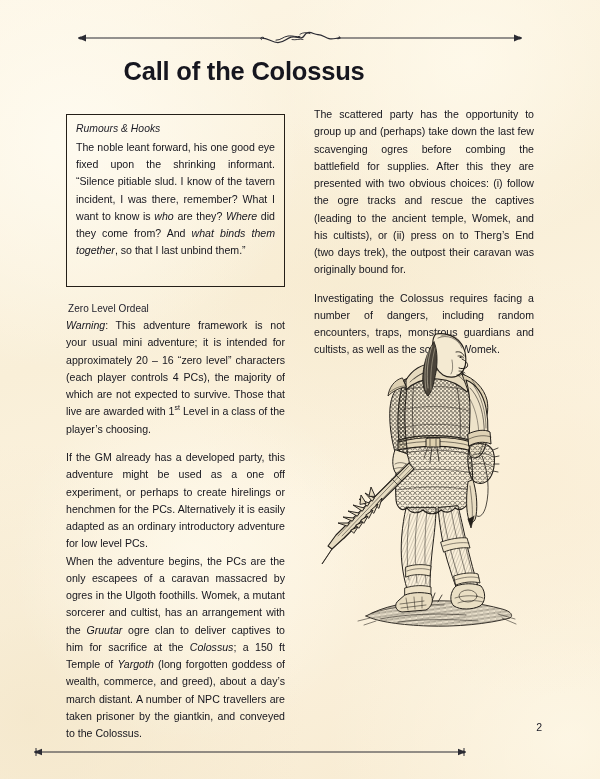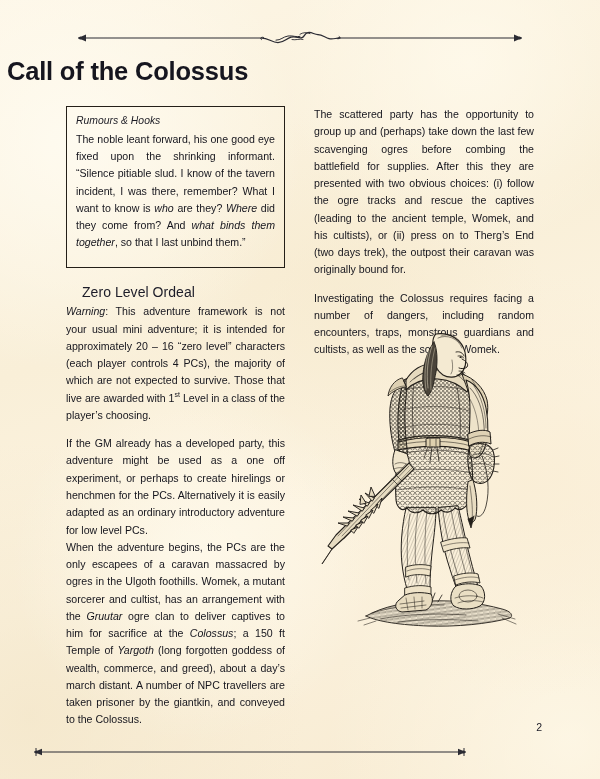--- a/index.html
+++ b/index.html
@@ -41,22 +41,23 @@
   }
   .rule-wrap svg { display: block; }
 
   #rule-top { top: 28px; }
   #rule-bottom { top: 742px; }
 
   
   #title {
     position: absolute;
     top: 57px;
-    left: 7px;
+    left: 0;
     width: 488px;
+    text-align: center;
     font-size: 25.5px;
     font-weight: bold;
     letter-spacing: -0.2px;
     color: #16161f;
     font-family: "Liberation Sans", sans-serif;
   }
 
   
   #col-left {
     position: absolute;
@@ -67,24 +68,25 @@
   #col-right {
     position: absolute;
     left: 314px;
     top: 106px;
     width: 220px;
   }
 
   
   #rumours-box {
     border: 1.6px solid #241f18;
-    padding: 7px 9px 16px 9px;
+    padding: 7px 9px 27px 9px;
     box-sizing: border-box;
     width: 219px;
     background: transparent;
+    margin-top: 8px;
   }
   .box-caption {
     font-style: italic;
     font-size: 10.4px;
     color: #1b1b24;
     margin: 0 0 3px 0;
     line-height: 1.35;
   }
   .quote-text {
     margin: 0;
@@ -92,24 +94,24 @@
     line-height: 1.62;
     color: #15151d;
     text-align: justify;
     text-justify: inter-word;
     hyphens: none;
   }
   .quote-text i { font-style: italic; }
 
   
   h2.sec-head {
-    font-size: 14px;
+    font-size: 10px;
     font-weight: normal;
     color: #1c1c28;
-    margin: 15px 0 2px 16px;
+    margin: 15px 0 2px 2px;
     line-height: 1.3;
     letter-spacing: 0.05px;
   }
 
   p.body {
     margin: 0 0 11px 0;
     font-size: 10.6px;
     line-height: 1.63;
     color: #15151d;
     text-align: justify;

